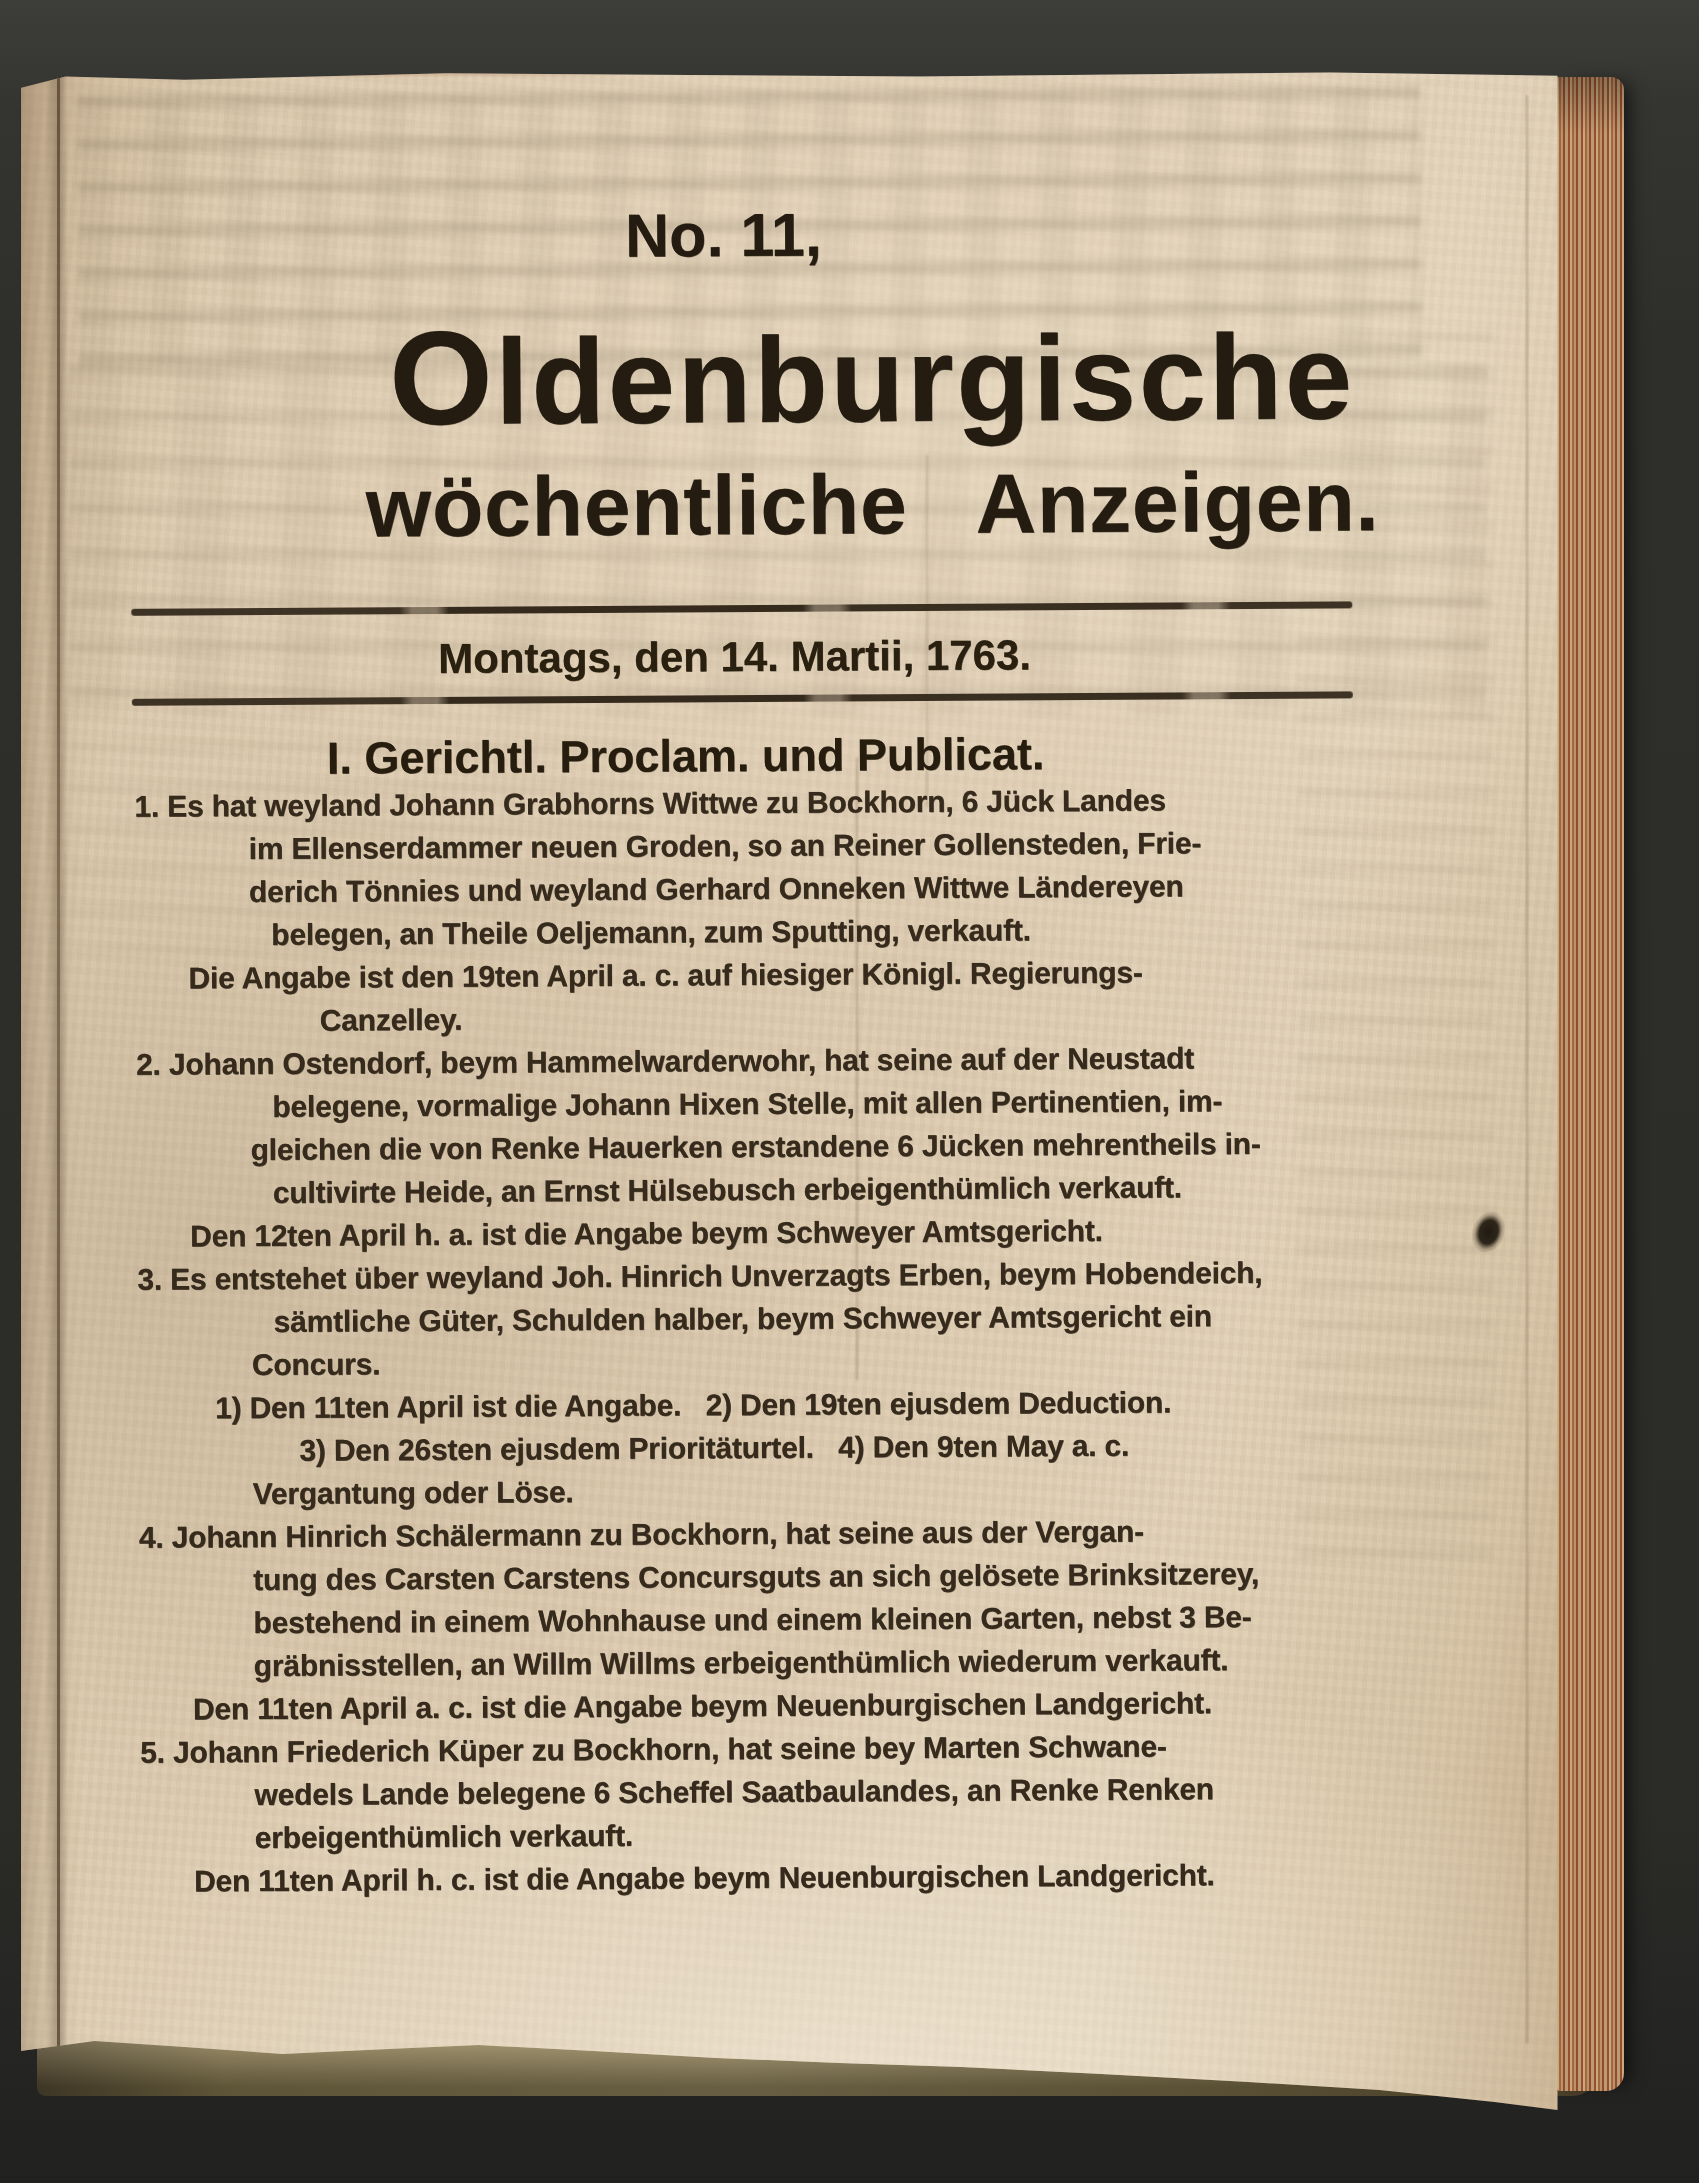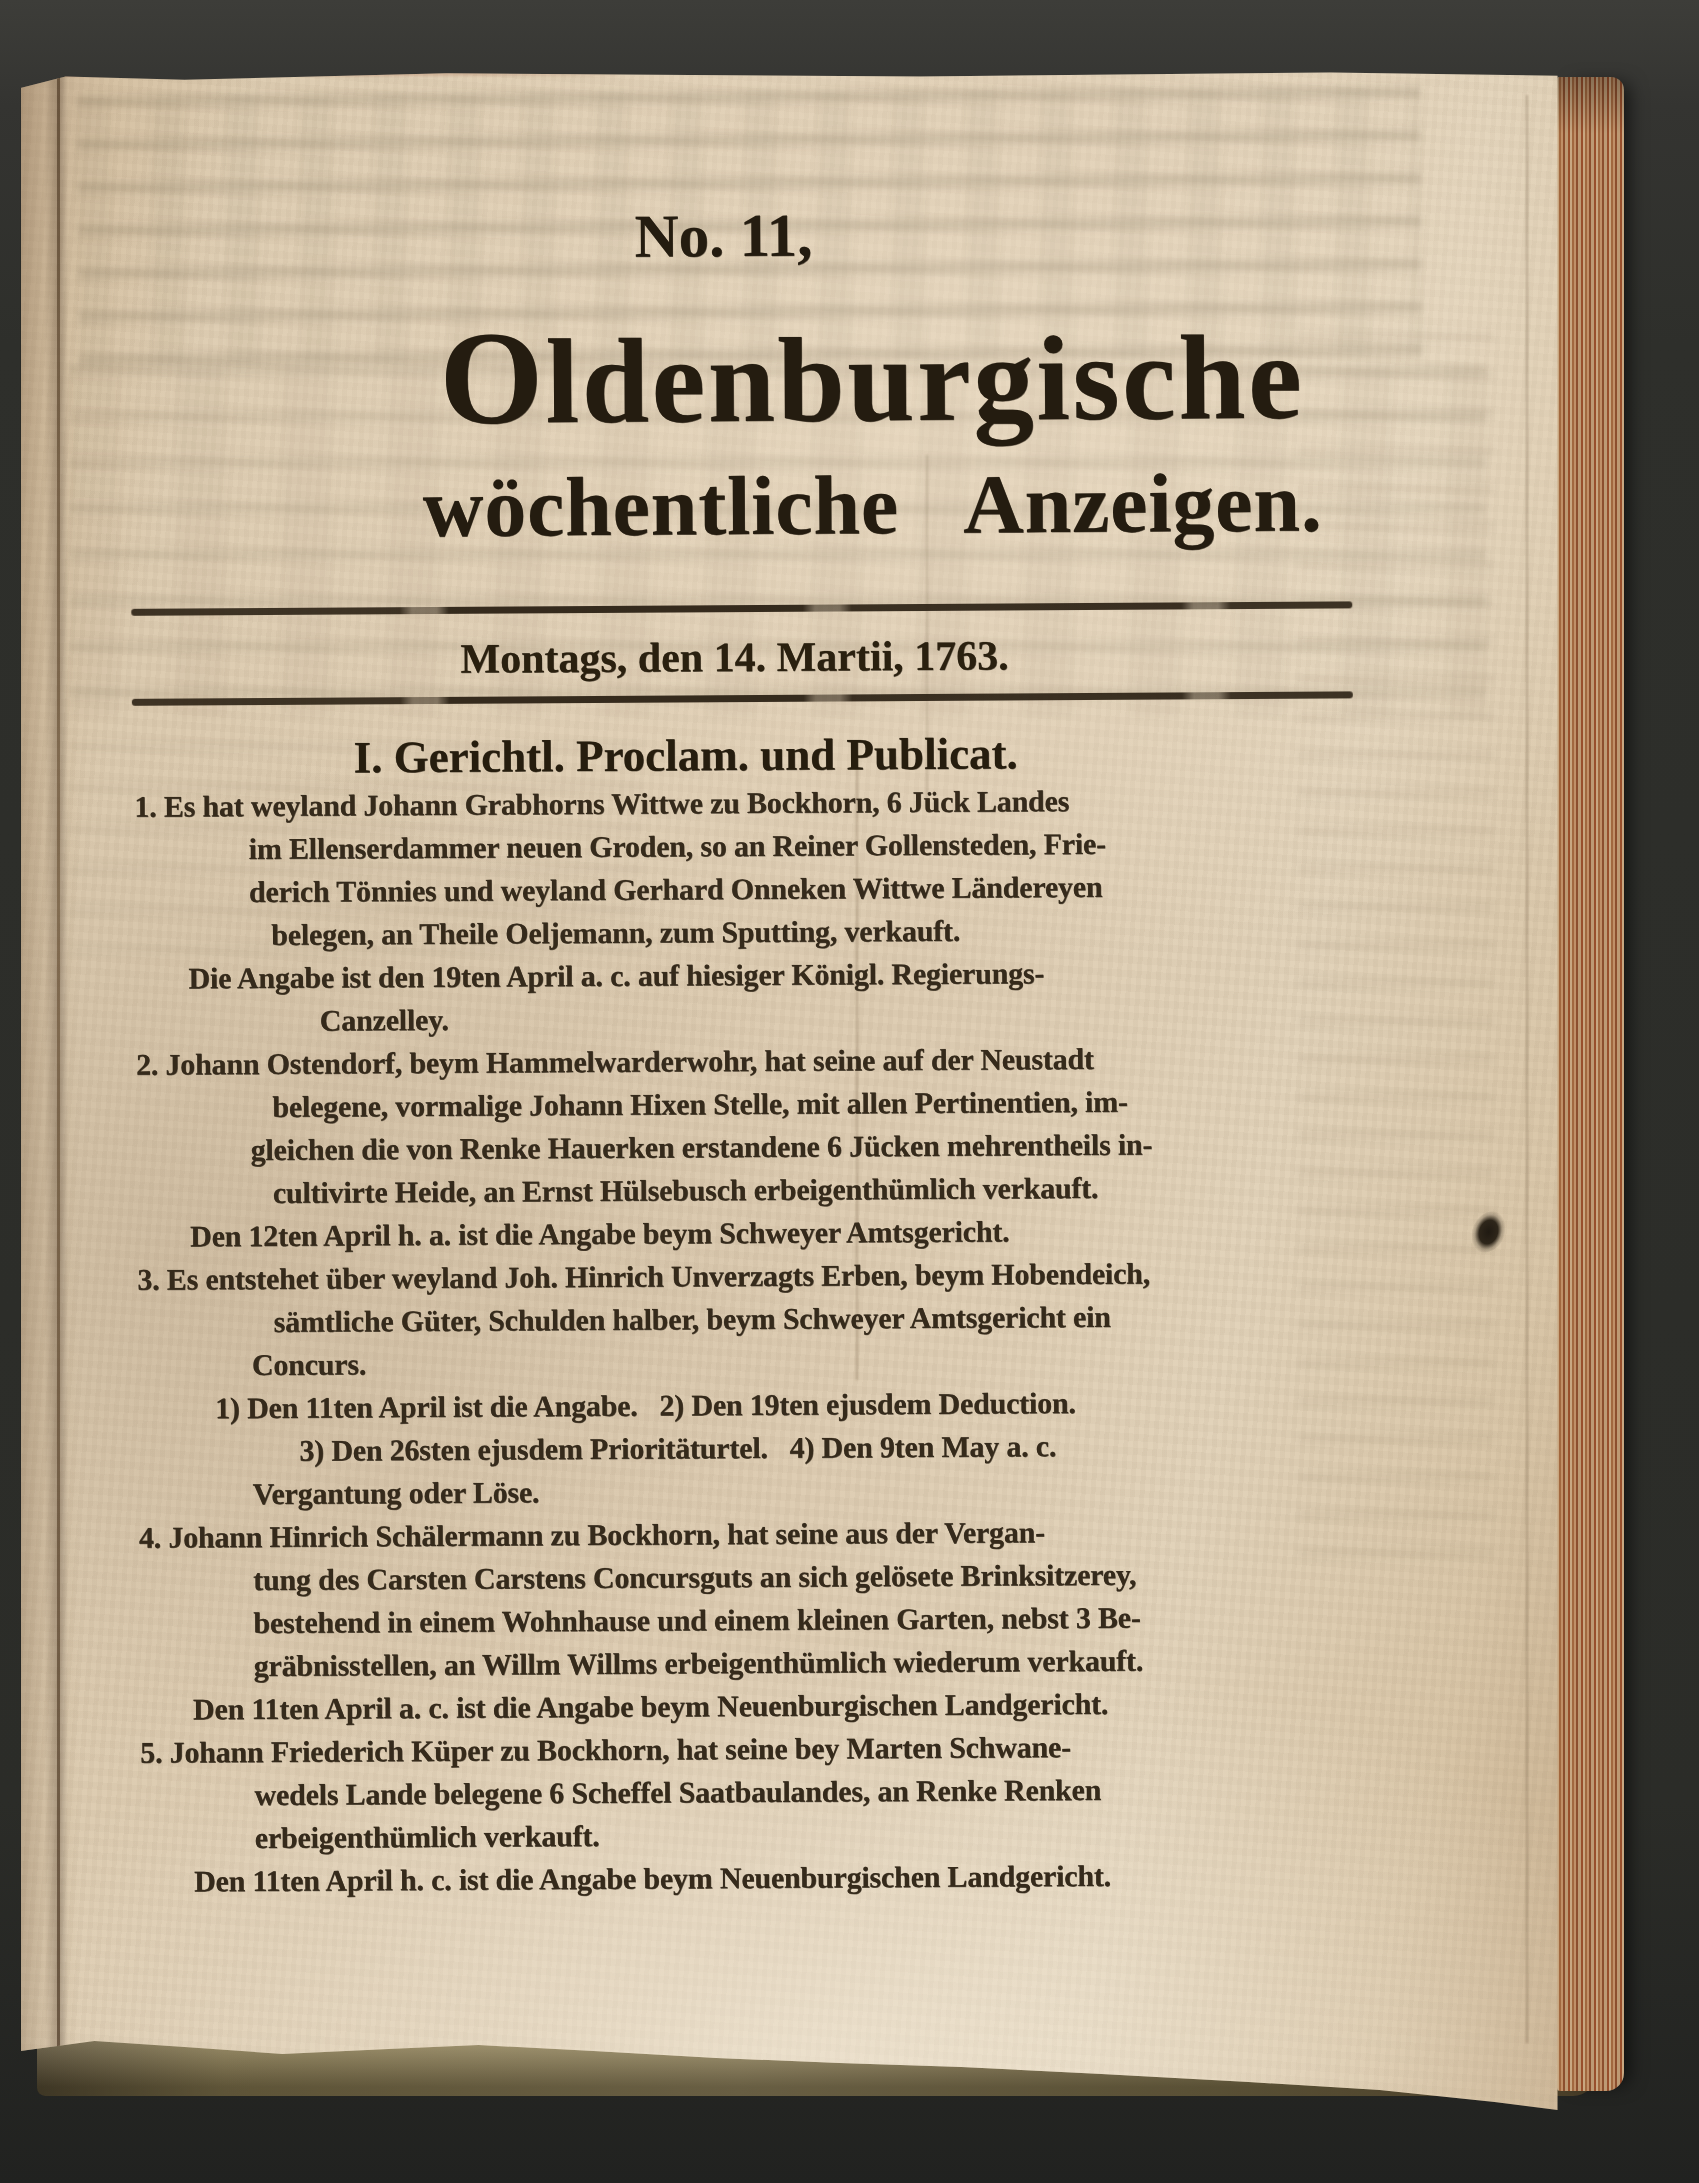--- a/index.html
+++ b/index.html
@@ -1,18 +1,18 @@
 <!DOCTYPE html>
 <html style="font-size:13px"><head>
 <meta charset="utf-8">
 <style>
   html,body{margin:0;padding:0;background:#1f201e;}
   .stage{position:relative;width:1699px;height:2183px;overflow:hidden;
     background:linear-gradient(180deg,#3d3d39 0px,#343431 106px,#2e2f2b 344px,#2b2c28 1801px,#212220 2183px);
-    font-family:Liberation Serif, serif;}
+    font-family:Liberation Sans, sans-serif;}
   .stage *{position:absolute;}
 
   
   .under-edge{left:37px;top:2022px;width:1559px;height:74px;z-index:1;
     background:linear-gradient(180deg,rgba(255,255,255,.18),rgba(0,0,0,.42) 88%),
       linear-gradient(90deg,#6b5e3f,#a29160 12%,#b3a273 45%,#9a8a5c 75%,#7d6a45 100%);
     border-radius:0 0 23px 8.2px;}
 
   
   .fore-edge{left:1557px;top:77px;width:67px;height:2014px;z-index:2;

